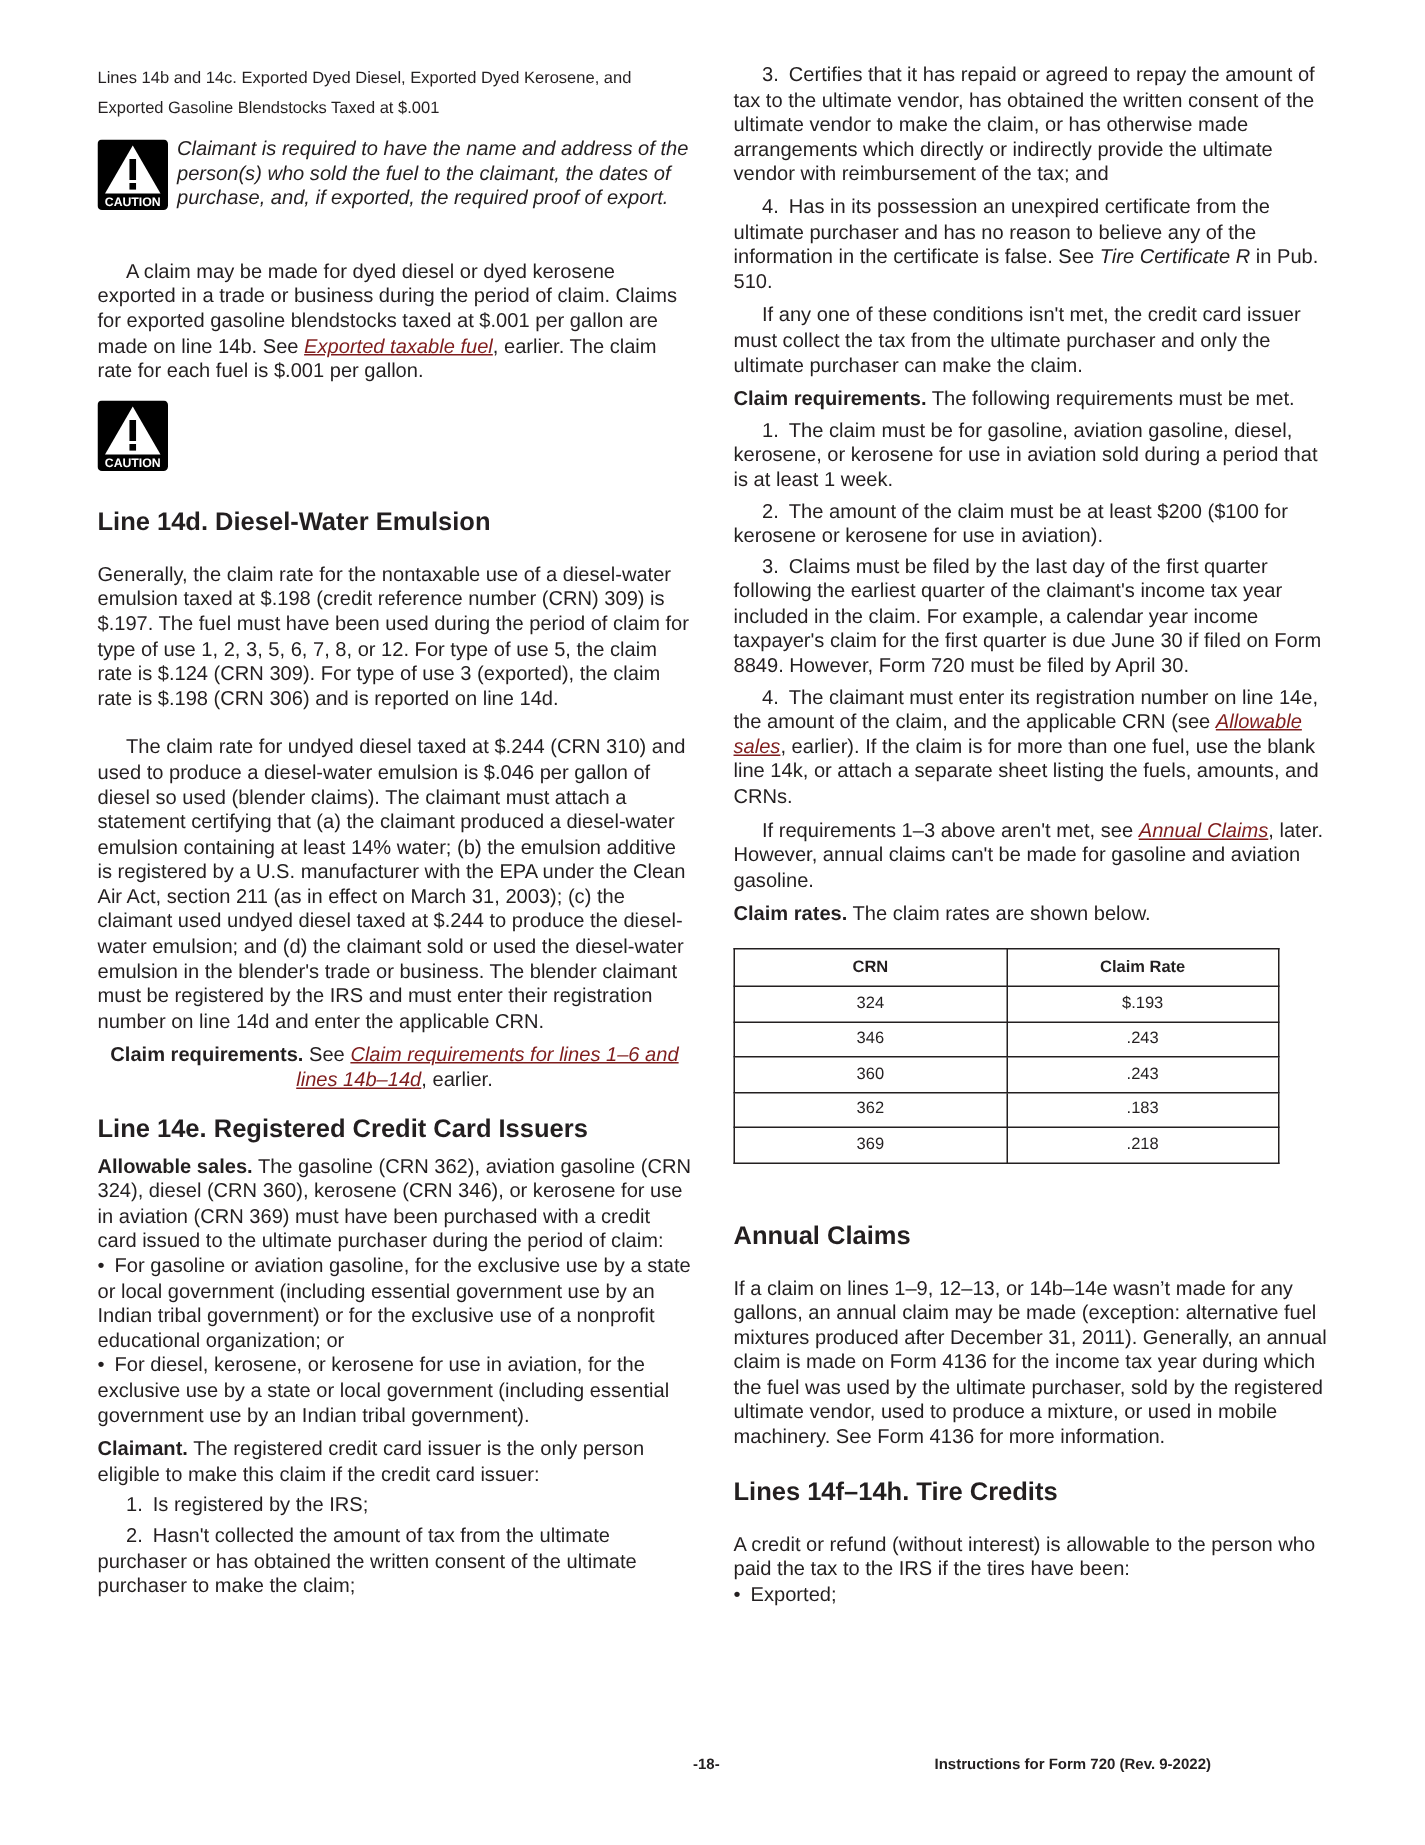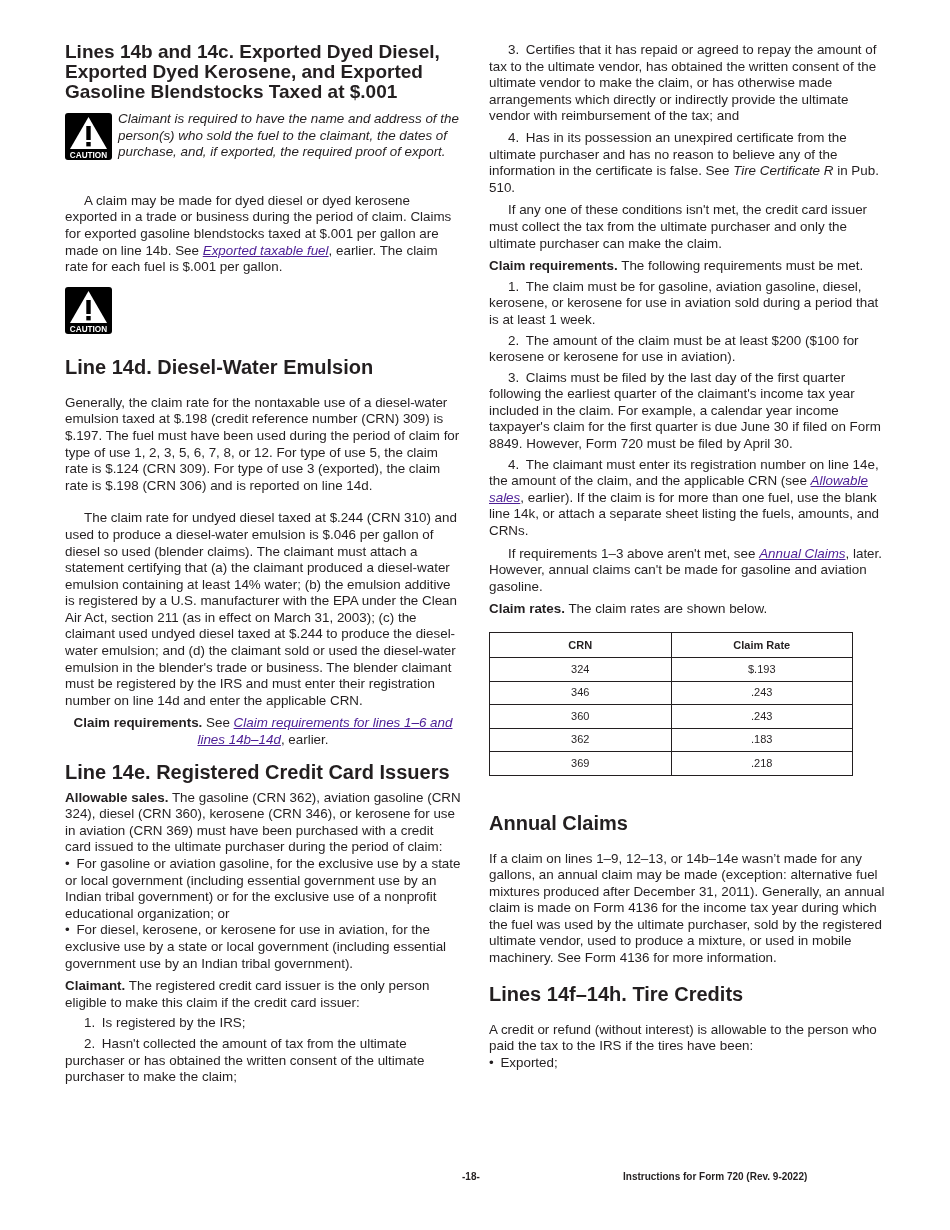--- a/index.html
+++ b/index.html
@@ -5,26 +5,26 @@
   html, body { margin: 0; padding: 0; background: #ffffff; }
   body {
     width: 950px; height: 1230px; position: relative; overflow: hidden;
     font-family: "Liberation Sans", sans-serif; color: #231f20;
     font-size: 13.4px; line-height: 16.6px;
   }
   .col { position: absolute; top: 42px; width: 396px; }
   .col-left { left: 65px; }
   .col-right { left: 489px; }
   p { margin: 0; }
-  .h3 { font-weight: bold; font-size: 19px; line-height: 20px; margin: 0; }
-  .h4 { font-weight: bold; font-size: 20px; line-height: 19px; margin: 0; }
+  .h3 { font-weight: normal; font-size: 11px; line-height: 20px; margin: 0; }
+  .h4 { font-weight: bold; font-size: 17px; line-height: 19px; margin: 0; }
   .indent { text-indent: 19px; }
   .bold { font-weight: bold; }
   .ital { font-style: italic; }
-  a.link { color: #4c1d95; font-style: italic; text-decoration: underline; }
+  a.link { color: #7f1d1d; font-style: italic; text-decoration: underline; }
   .caution-wrap { position: relative; }
   .caution-wrap .icon-float { float: left; width: 47px; height: 47px; margin: 2px 6px 0 0; }
   .caution-wrap .txt { font-style: italic; }
   .li { text-indent: 19px; }
   table.rates { border-collapse: collapse; width: 364px; font-size: 11px; }
   table.rates th, table.rates td { border: 1px solid #231f20; text-align: center; }
   table.rates th { height: 22px; font-weight: bold; }
   table.rates td { height: 20.5px; }
   .footer { position: absolute; top: 1169px; font-weight: bold; font-size: 10px; }
 </style>

